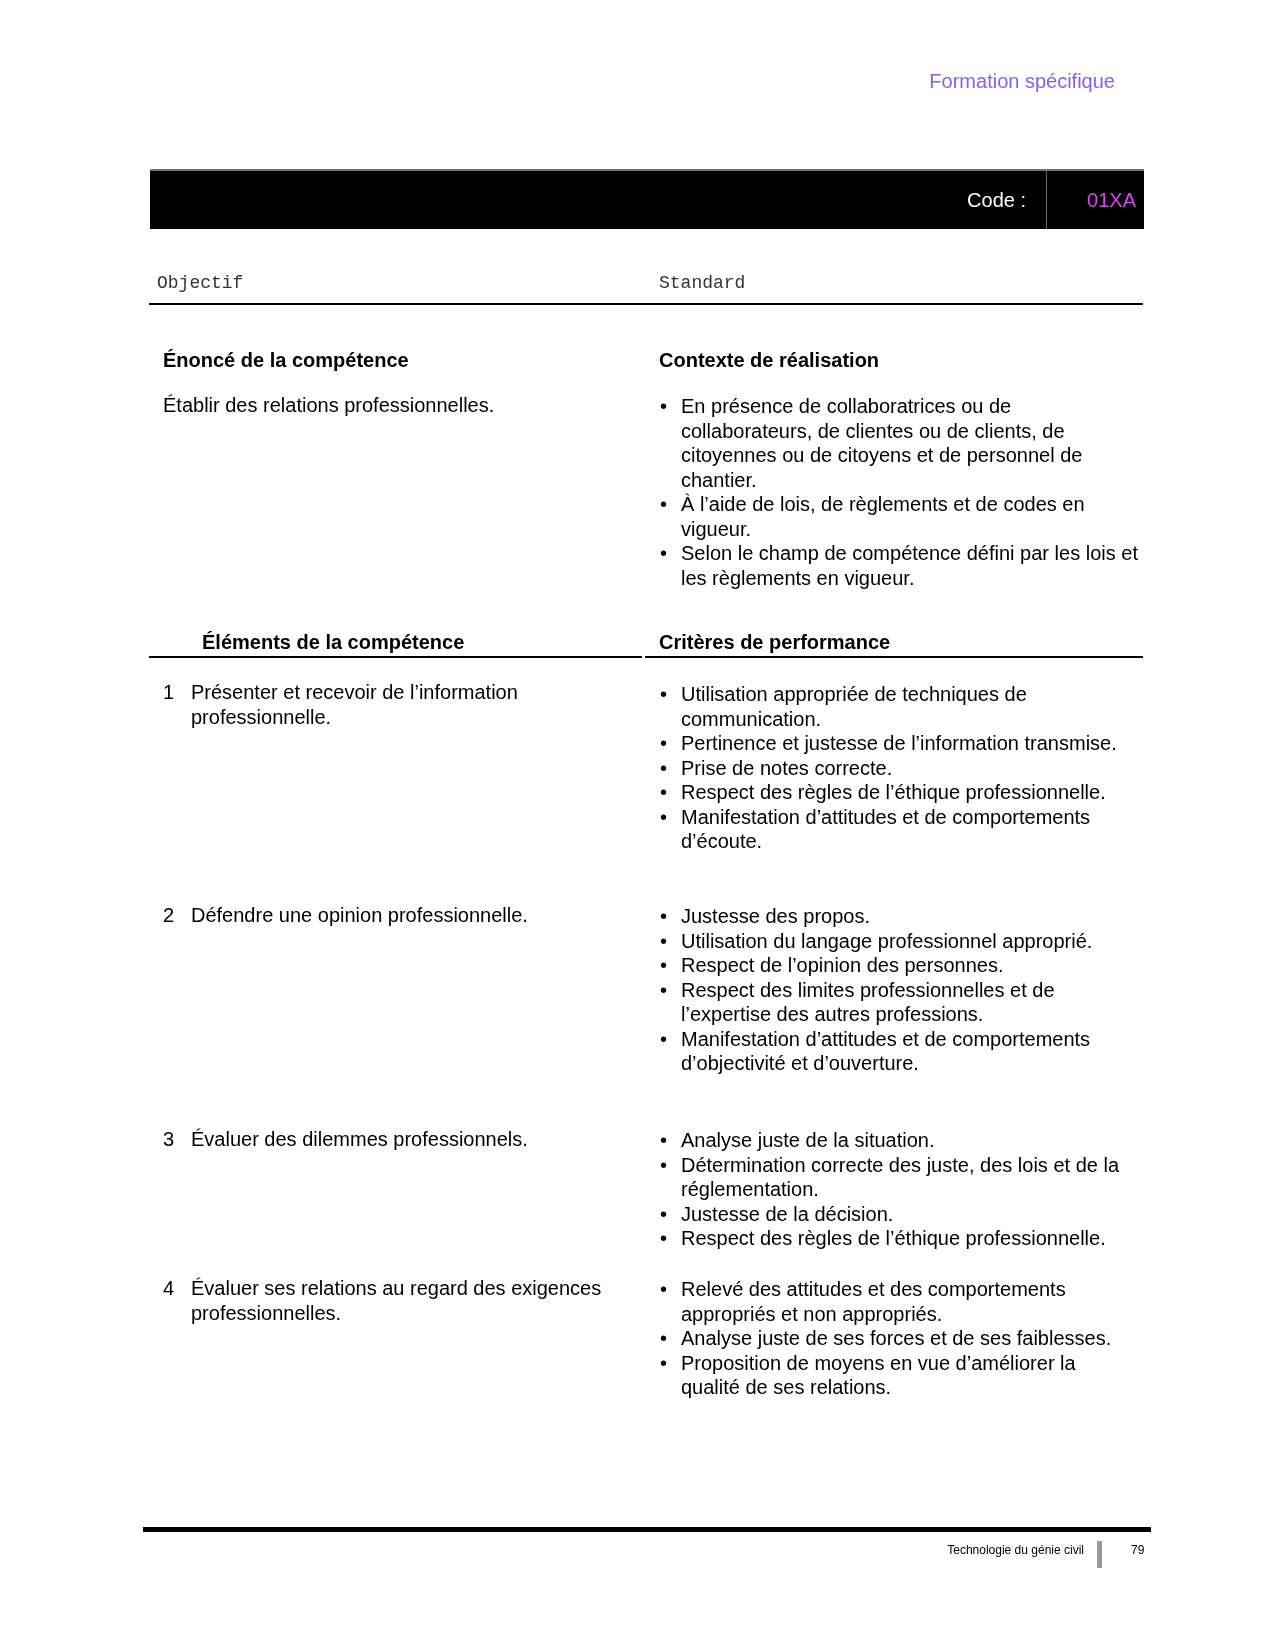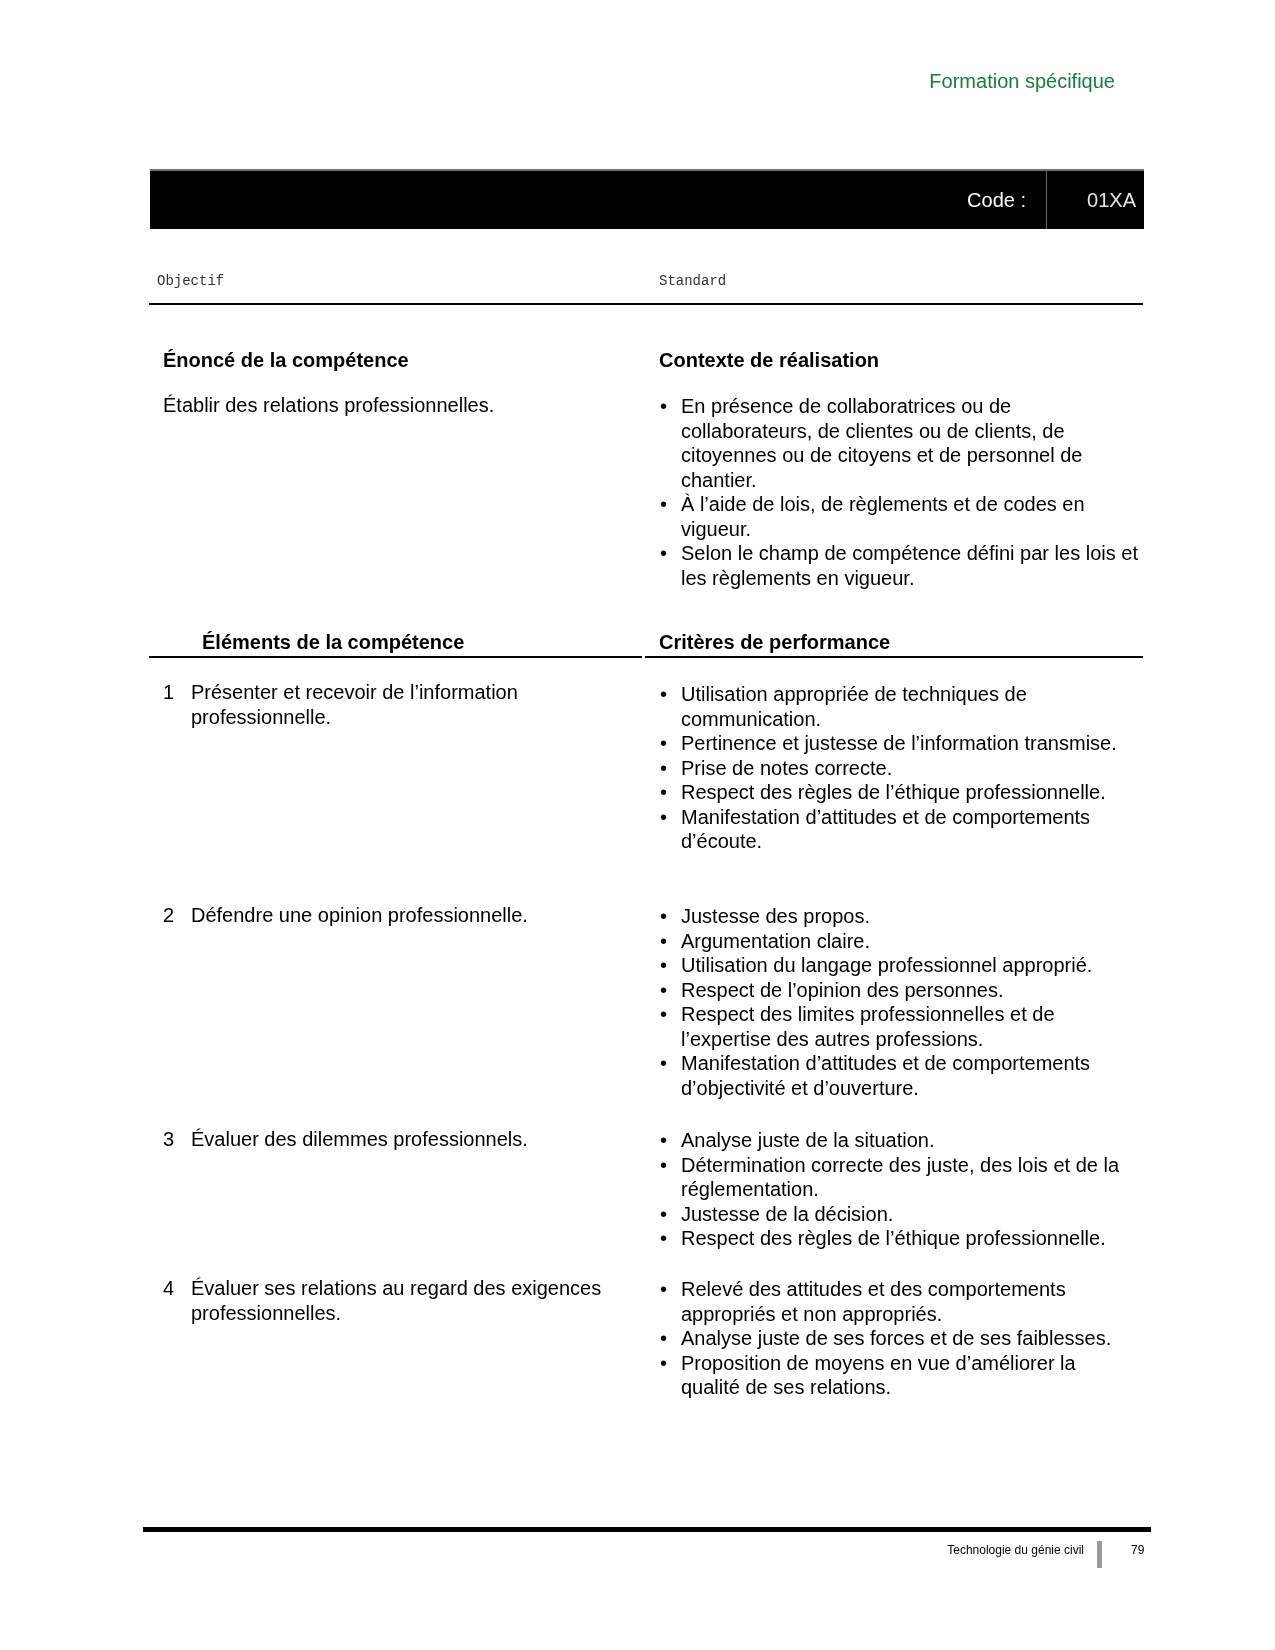--- a/index.html
+++ b/index.html
@@ -1,27 +1,27 @@
 <!DOCTYPE html>
 <html><head>
 <meta charset="utf-8">
 <style>
   html, body { margin: 0; padding: 0; background: #ffffff; }
   body { width: 1275px; height: 1650px; position: relative; overflow: hidden;
          font-family: "Liberation Sans", sans-serif; color: #000; }
   .abs { position: absolute; }
-  .running-head { top: 70px; right: 160px; font-size: 20px; color: #15803d; }
+  .running-head { top: 70px; right: 160px; font-size: 20px; color: #8b5cf6; }
   .code-bar { left: 150px; top: 169px; width: 994px; height: 60px; background: #000;
               border-top: 2px solid #737373; box-sizing: border-box; }
   .code-label { position: absolute; right: 118px; top: 0; height: 58px; line-height: 58px;
                 font-size: 20px; color: #fff; }
   .code-divider { position: absolute; left: 896px; top: 0; width: 1px; height: 58px; background: #6a6a6a; }
   .code-value { position: absolute; right: 8px; top: 0; height: 58px; line-height: 58px;
-                font-size: 20px; color: #e5e5e5; }
-  .mono-head { font-family: "Liberation Mono", monospace; font-size: 14px; color: #333; top: 273px; }
+                font-size: 20px; color: #d946ef; }
+  .mono-head { font-family: "Liberation Mono", monospace; font-size: 18px; color: #333; top: 273px; }
   .rule { background: #000; height: 2px; }
   .h-bold { font-weight: bold; font-size: 20px; }
   .body-text { font-size: 20px; line-height: 24.5px; }
   ul.bullets { list-style: none; margin: 0; padding: 0; }
   ul.bullets li { position: relative; padding-left: 22px; font-size: 20px; line-height: 24.5px; }
   ul.bullets li::before { content: "•"; position: absolute; left: 1px; top: 0; }
   .element { font-size: 20px; line-height: 24.5px; position: absolute; }
   .element .num { position: absolute; left: 0; top: 0; }
   .element .txt { position: absolute; left: 28px; top: 0; }
   .footer-rule { left: 143px; top: 1527px; width: 1008px; height: 5px; background: #000; }
@@ -70,21 +70,20 @@
   <li>Respect des règles de l’éthique professionnelle.</li>
   <li>Manifestation d’attitudes et de comportements d’écoute.</li>
 </ul>
 
 <div class="element" style="left:163px; top:903px; width:470px;">
   <span class="num">2</span>
   <span class="txt" style="width:440px;">Défendre une opinion professionnelle.</span>
 </div>
 <ul class="abs bullets" style="left:659px; top:904px; width:480px;">
   <li>Justesse des propos.</li>
-  <li>Argumentation claire.</li>
   <li>Utilisation du langage professionnel approprié.</li>
   <li>Respect de l’opinion des personnes.</li>
   <li>Respect des limites professionnelles et de l’expertise des autres professions.</li>
   <li>Manifestation d’attitudes et de comportements d’objectivité et d’ouverture.</li>
 </ul>
 
 <div class="element" style="left:163px; top:1127px; width:470px;">
   <span class="num">3</span>
   <span class="txt" style="width:440px;">Évaluer des dilemmes professionnels.</span>
 </div>

